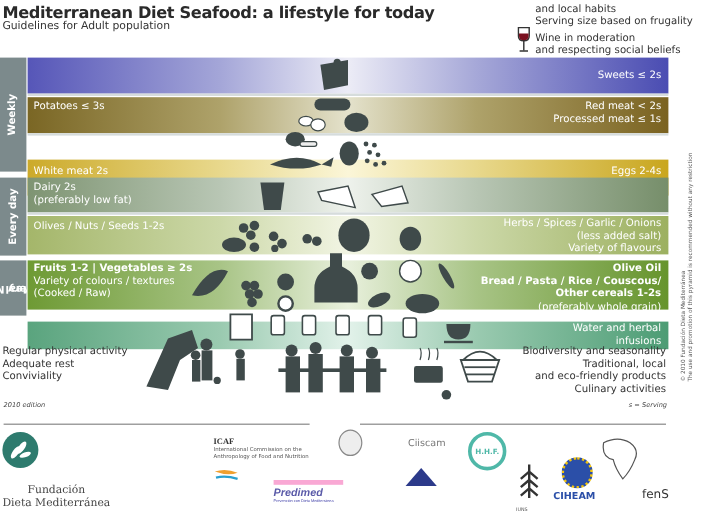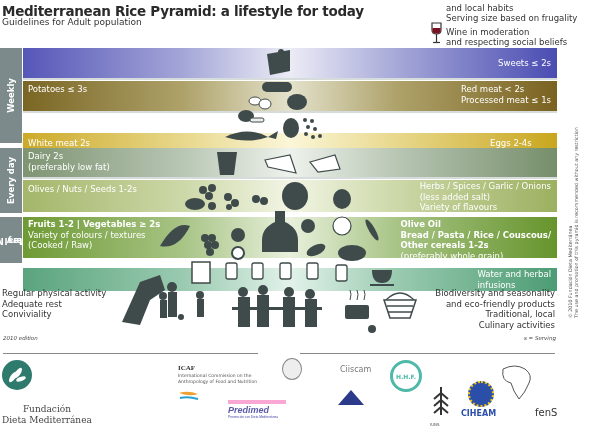--- a/index.html
+++ b/index.html
@@ -10,21 +10,21 @@
     .subtitle { position: absolute; left: 2px; top: 17px; font-size: 9px; color: #333; white-space: nowrap; }
 
     .note { position: absolute; font-size: 8.5px; color: #333; line-height: 10px; white-space: nowrap; }
     .wine-glass { position: absolute; left: 431px; top: 22px; width: 11px; height: 22px; }
 
     .side-label { position: absolute; left: 0; width: 22px; background: #7c8a8c; color: #fff; font-weight: bold; font-size: 8.5px; display: flex; align-items: center; justify-content: center; }
     .side-label span { transform: rotate(-90deg); white-space: nowrap; text-align: center; line-height: 9px; display: block; }
 
     .band { position: absolute; left: 23px; width: 534px; }
     .band-text { position: absolute; font-size: 8.5px; color: #fff; line-height: 10.5px; white-space: nowrap; }
-    .band-text.right { text-align: left; right: 6px; }
+    .band-text.right { text-align: right; right: 6px; }
     .band-text.left { left: 5px; }
     .bold { font-weight: bold; }
 
     .b-sweets { top: 48px; height: 30px; background: linear-gradient(90deg, #5656b8 0%, #a4a6d8 30%, #ececf6 50%, #a6a8d8 70%, #4a4cb2 100%); }
     .b-meat { top: 81px; height: 30px; background: linear-gradient(90deg, #7a6624 0%, #aea26a 30%, #e4e2cc 50%, #aea26a 70%, #7a6220 100%); }
     .b-white { top: 113px; height: 30px; background: linear-gradient(90deg, #ccaa2a 0%, #e8d88c 30%, #fbf6d8 50%, #e8d88c 70%, #c9a61e 100%); margin-top: 20px; }
     .b-dairy { top: 148px; height: 29px; background: linear-gradient(90deg, #7e9472 0%, #b8c6b4 30%, #eef2ec 50%, #b8c6b4 70%, #768e6a 100%); }
     .b-olives { top: 180px; height: 32px; background: linear-gradient(90deg, #a4b66a 0%, #ccd8a8 30%, #f2f5e4 50%, #ccd8a8 70%, #9cb060 100%); }
     .b-meal { top: 217px; height: 41px; background: linear-gradient(90deg, #6e9a34 0%, #a8c486 30%, #e8f0dc 50%, #a8c486 70%, #66942c 100%); }
     .b-water { top: 268px; height: 23px; background: linear-gradient(90deg, #5aa47e 0%, #9acab0 30%, #e2f2ea 50%, #9acab0 70%, #4c9c74 100%); }
@@ -54,21 +54,21 @@
     .ciiscam { left: 340px; top: 365px; font-size: 8px; color: #777; }
     .hhf { position: absolute; left: 390px; top: 360px; width: 32px; height: 32px; border: 3px solid #4fb8a8; border-radius: 50%; font-size: 6px; font-weight: bold; color: #4fb8a8; display: flex; align-items: center; justify-content: center; }
     .ciheam-logo { position: absolute; left: 468px; top: 381px; width: 26px; height: 26px; border-radius: 50%; background: #2b4fa8; border: 2px dotted #f1c40f; }
     .ciheam { left: 461px; top: 409px; font-size: 8px; font-weight: bold; color: #2b4fa8; }
     .fens { left: 535px; top: 407px; font-size: 10px; color: #333; }
     .iuns { left: 430px; top: 422px; font-size: 4px; }
   </style>
 </head>
 <body>
 
-<div class="title">Mediterranean Rice Pyramid: a lifestyle for today</div>
+<div class="title">Mediterranean Diet Seafood: a lifestyle for today</div>
 <div class="subtitle">Guidelines for Adult population</div>
 
 <div class="note" style="left:446px; top:3px;">
   <div>and local habits</div>
   <div>Serving size based on frugality</div>
 </div>
 <svg class="wine-glass" viewBox="0 0 11 22">
   <path d="M1 1 H10 V8 Q10 12 5.5 12 Q1 12 1 8 Z" fill="none" stroke="#333" stroke-width="1.2"></path>
   <path d="M1.5 6 H9.5 V8 Q9.5 11.5 5.5 11.5 Q1.5 11.5 1.5 8 Z" fill="#7a1020"></path>
   <line x1="5.5" y1="12" x2="5.5" y2="20" stroke="#333" stroke-width="1.2"></line>
@@ -319,22 +319,22 @@
   </g>
 </svg>
 
 <div class="bottom-left">
   <div>Regular physical activity</div>
   <div>Adequate rest</div>
   <div>Conviviality</div>
 </div>
 <div class="bottom-right">
   <div>Biodiversity and seasonality</div>
+  <div>Traditional, local</div>
   <div>and eco-friendly products</div>
-  <div>Traditional, local</div>
   <div>Culinary activities</div>
 </div>
 
 <div class="edition">2010 edition</div>
 <div class="legend-s">s = Serving</div>
 
 <div class="copyright">
   <div>© 2010 Fundación Dieta Mediterránea</div>
   <div>The use and promotion of this pyramid is recommended without any restriction</div>
 </div>

